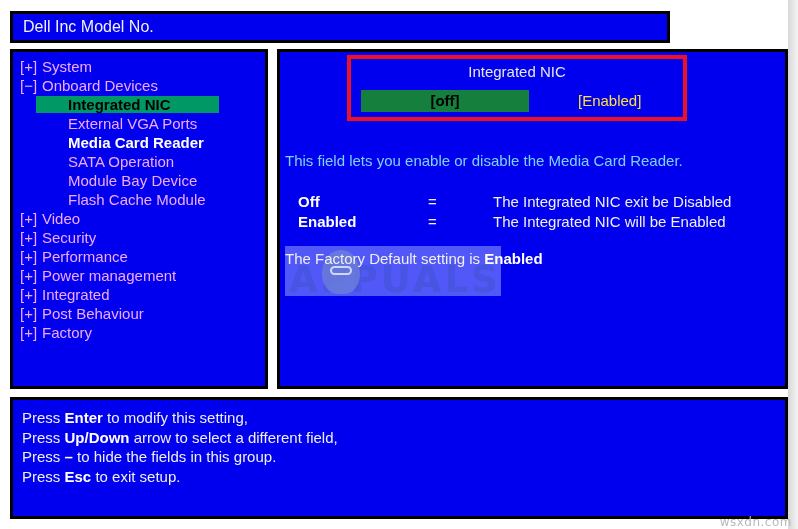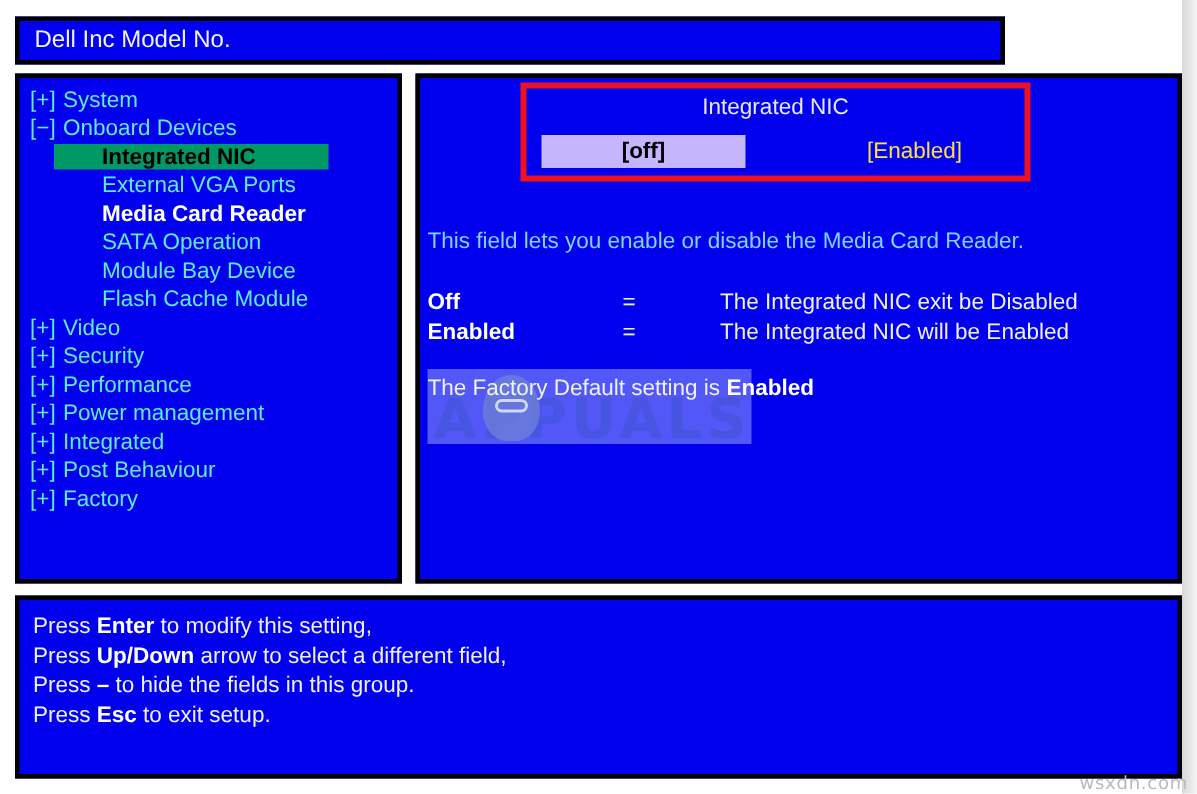--- a/index.html
+++ b/index.html
@@ -58,21 +58,21 @@
     position: absolute;
     left: 0;
     top: 5px;
     width: 100%;
   }
   .nav-item {
     position: relative;
     height: 19px;
     line-height: 19px;
     font-size: 15px;
-    color: #5eead4;
+    color: #f0abfc;
     white-space: nowrap;
     padding-left: 7px;
     box-sizing: border-box;
   }
   .nav-item.level-2 {
     padding-left: 55px;
   }
   .nav-item.bold {
     font-weight: bold;
     color: #ffffff;
@@ -124,23 +124,23 @@
     top: 4px;
     width: 100%;
     text-align: center;
     font-size: 15px;
     color: #e8e8e8;
   }
   #option-off {
     position: absolute;
     left: 10px;
     top: 31px;
-    width: 136px;
+    width: 168px;
     height: 22px;
-    background: #c4b5fd;
+    background: #15803d;
     color: #000000;
     font-size: 15px;
     font-weight: bold;
     text-align: center;
     line-height: 22px;
   }
   #option-enabled {
     position: absolute;
     left: 227px;
     top: 31px;
@@ -155,21 +155,21 @@
     left: 5px;
     top: 100px;
     font-size: 15px;
     color: #7dd3fc;
     white-space: nowrap;
   }
 
   
   #value-table {
     position: absolute;
-    left: 5px;
+    left: 18px;
     top: 140px;
     width: 470px;
   }
   .value-row {
     position: relative;
     height: 20px;
     line-height: 20px;
     font-size: 15px;
     color: #f0f0f0;
   }

